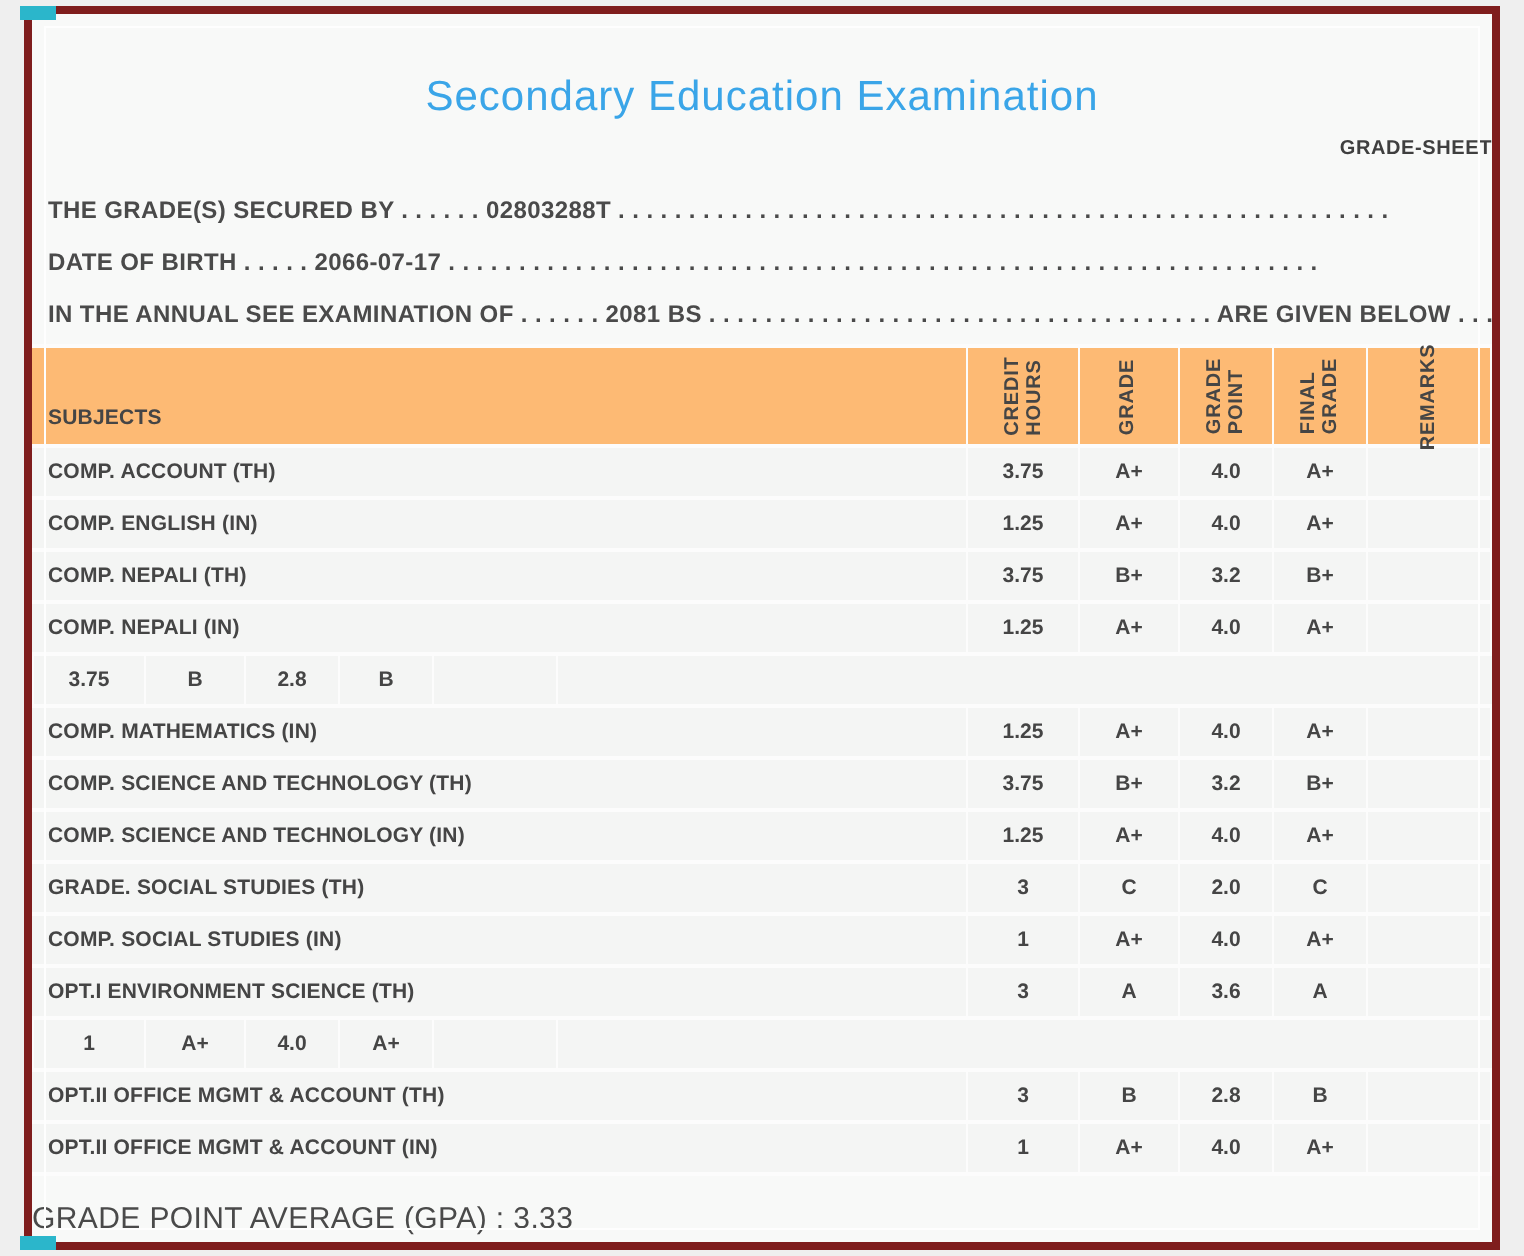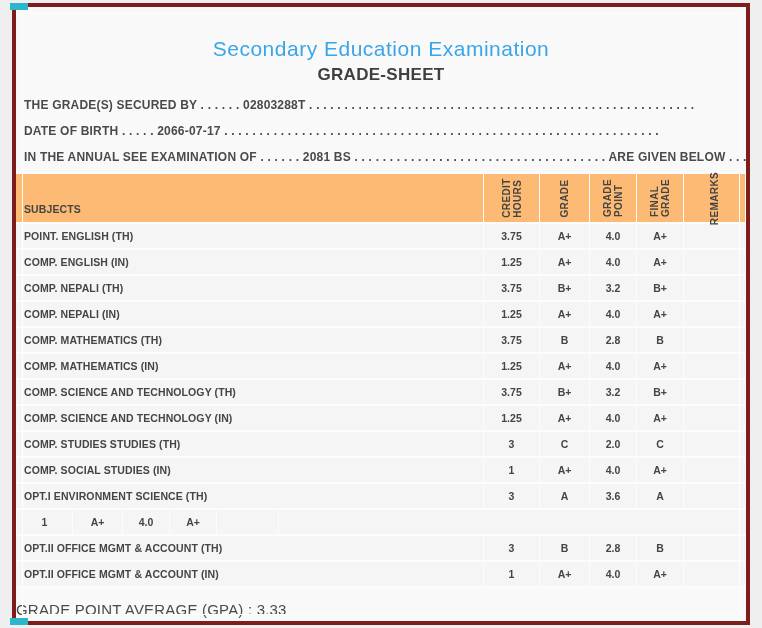--- a/index.html
+++ b/index.html
@@ -19,22 +19,22 @@
   }
   .inner-border{
     position:absolute;inset:6px;border:1px solid #fefefe;pointer-events:none;
   }
   .title{
     margin:30px 0 0 0;text-align:center;
     font-size:21px;line-height:23px;font-weight:400;letter-spacing:0.5px;
     color:#3aa5e8;
   }
   .subtitle{
-    margin:7px 0 0 0;text-align:center;
-    font-size:17px;line-height:15px;font-weight:bold;color:#3f3f3f;
+    margin:7px 0 0 0;text-align:right;
+    font-size:10px;line-height:15px;font-weight:bold;color:#3f3f3f;
     letter-spacing:0.3px;
   }
   .info{margin-top:10px;}
   .info-line{
     height:26px;line-height:26px;padding-left:8px;
     font-size:12px;font-weight:bold;color:#4a4a4a;
     white-space:nowrap;overflow:hidden;letter-spacing:0.2px;
   }
   .gtable{margin-top:2px;width:100%;}
   .thead{display:flex;height:48px;background:#fdba74;border-top:2px solid #fcfcfc;}
@@ -94,21 +94,21 @@
       <div class="tc val fgrade th">
           <span class="vtext">FINAL
 GRADE</span>
         </div>
       <div class="tc val remarks th">
           <span class="vtext">REMARKS</span>
         </div>
     </div>
     <div id="tbody">
         <div class="trow">
-          <div class="tc subj">POINT. ENGLISH (TH)</div>
+          <div class="tc subj">COMP. ACCOUNT (TH)</div>
           <div class="tc val credit">3.75</div>
           <div class="tc val grade">A+</div>
           <div class="tc val gpoint">4.0</div>
           <div class="tc val fgrade">A+</div>
           <div class="tc val remarks"></div>
         </div>
         <div class="trow">
           <div class="tc subj">COMP. ENGLISH (IN)</div>
           <div class="tc val credit">1.25</div>
           <div class="tc val grade">A+</div>
@@ -126,21 +126,20 @@
         </div>
         <div class="trow">
           <div class="tc subj">COMP. NEPALI (IN)</div>
           <div class="tc val credit">1.25</div>
           <div class="tc val grade">A+</div>
           <div class="tc val gpoint">4.0</div>
           <div class="tc val fgrade">A+</div>
           <div class="tc val remarks"></div>
         </div>
         <div class="trow">
-          <div class="tc subj">COMP. MATHEMATICS (TH)</div>
           <div class="tc val credit">3.75</div>
           <div class="tc val grade">B</div>
           <div class="tc val gpoint">2.8</div>
           <div class="tc val fgrade">B</div>
           <div class="tc val remarks"></div>
         </div>
         <div class="trow">
           <div class="tc subj">COMP. MATHEMATICS (IN)</div>
           <div class="tc val credit">1.25</div>
           <div class="tc val grade">A+</div>
@@ -158,21 +157,21 @@
         </div>
         <div class="trow">
           <div class="tc subj">COMP. SCIENCE AND TECHNOLOGY (IN)</div>
           <div class="tc val credit">1.25</div>
           <div class="tc val grade">A+</div>
           <div class="tc val gpoint">4.0</div>
           <div class="tc val fgrade">A+</div>
           <div class="tc val remarks"></div>
         </div>
         <div class="trow">
-          <div class="tc subj">COMP. STUDIES STUDIES (TH)</div>
+          <div class="tc subj">GRADE. SOCIAL STUDIES (TH)</div>
           <div class="tc val credit">3</div>
           <div class="tc val grade">C</div>
           <div class="tc val gpoint">2.0</div>
           <div class="tc val fgrade">C</div>
           <div class="tc val remarks"></div>
         </div>
         <div class="trow">
           <div class="tc subj">COMP. SOCIAL STUDIES (IN)</div>
           <div class="tc val credit">1</div>
           <div class="tc val grade">A+</div>

